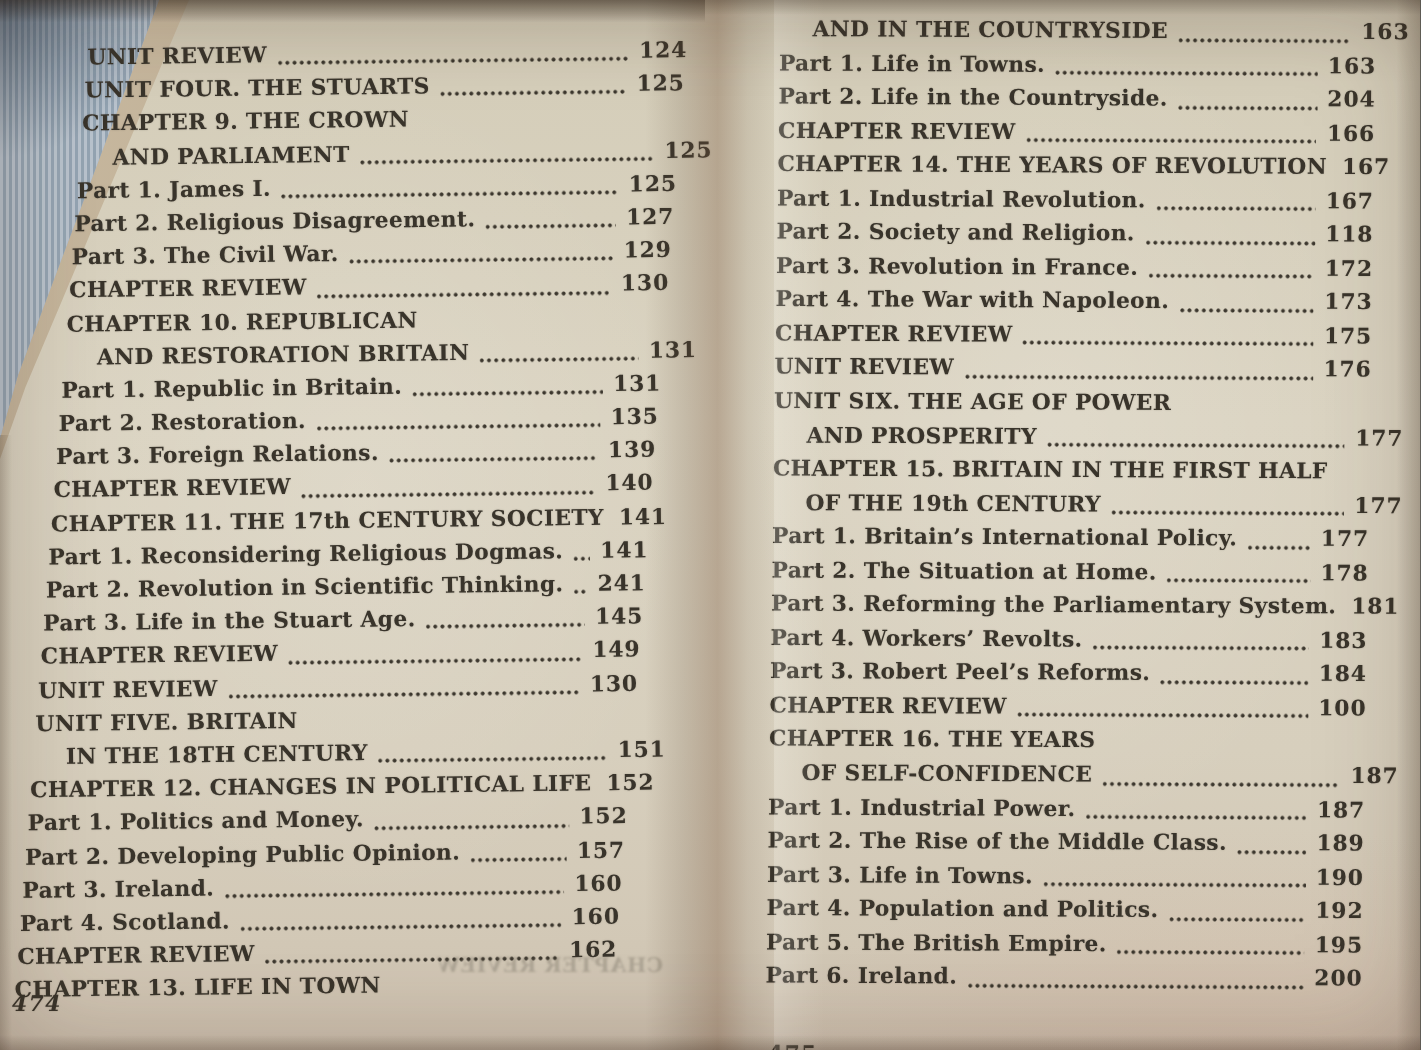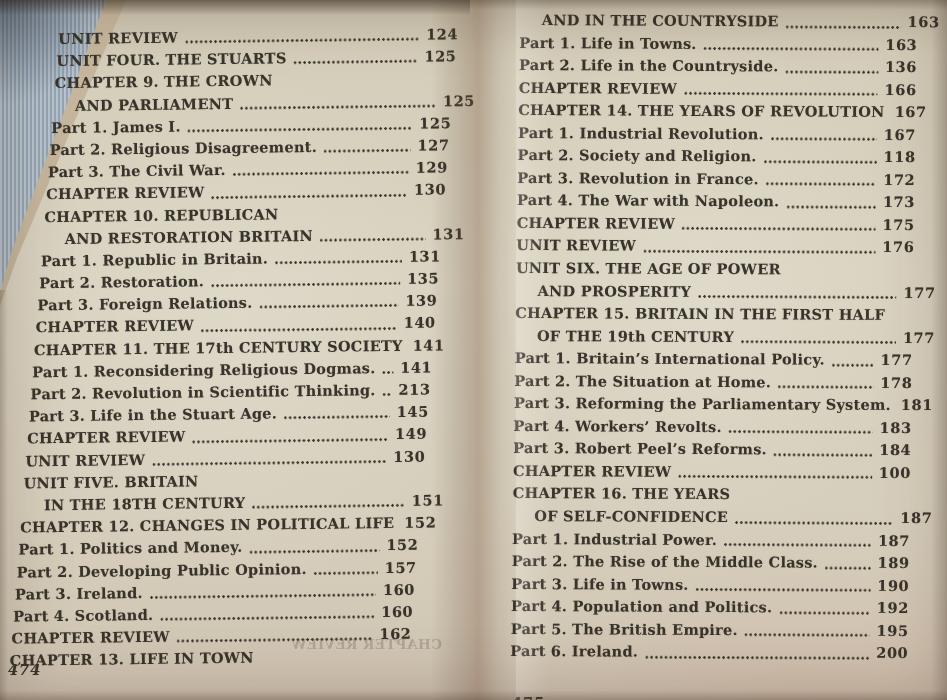--- a/index.html
+++ b/index.html
@@ -149,21 +149,21 @@
         <span class="pagenum">141</span>
       </div>
       <div class="toc-row part" style="margin-left: 26px;">
         <span class="label">Part 1. Reconsidering Religious Dogmas.</span>
         <span class="dots"></span>
         <span class="pagenum">141</span>
       </div>
       <div class="toc-row part" style="margin-left: 24px;">
         <span class="label">Part 2. Revolution in Scientific Thinking.</span>
         <span class="dots"></span>
-        <span class="pagenum">213</span>
+        <span class="pagenum">241</span>
       </div>
       <div class="toc-row part" style="margin-left: 22px;">
         <span class="label">Part 3. Life in the Stuart Age.</span>
         <span class="dots"></span>
         <span class="pagenum">145</span>
       </div>
       <div class="toc-row chapter" style="margin-left: 20px;">
         <span class="label">CHAPTER REVIEW</span>
         <span class="dots"></span>
         <span class="pagenum">149</span>
@@ -222,21 +222,21 @@
         <span class="pagenum">163</span>
       </div>
       <div class="toc-row part" style="margin-left: 5.8px;">
         <span class="label">Part 1. Life in Towns.</span>
         <span class="dots"></span>
         <span class="pagenum">163</span>
       </div>
       <div class="toc-row part" style="margin-left: 5.6px;">
         <span class="label">Part 2. Life in the Countryside.</span>
         <span class="dots"></span>
-        <span class="pagenum">136</span>
+        <span class="pagenum">204</span>
       </div>
       <div class="toc-row chapter" style="margin-left: 5.4px;">
         <span class="label">CHAPTER REVIEW</span>
         <span class="dots"></span>
         <span class="pagenum">166</span>
       </div>
       <div class="toc-row chapter" style="margin-left: 5.1px;">
         <span class="label">CHAPTER 14. THE YEARS OF REVOLUTION</span>
         <span class="dots"></span>
         <span class="pagenum">167</span>

